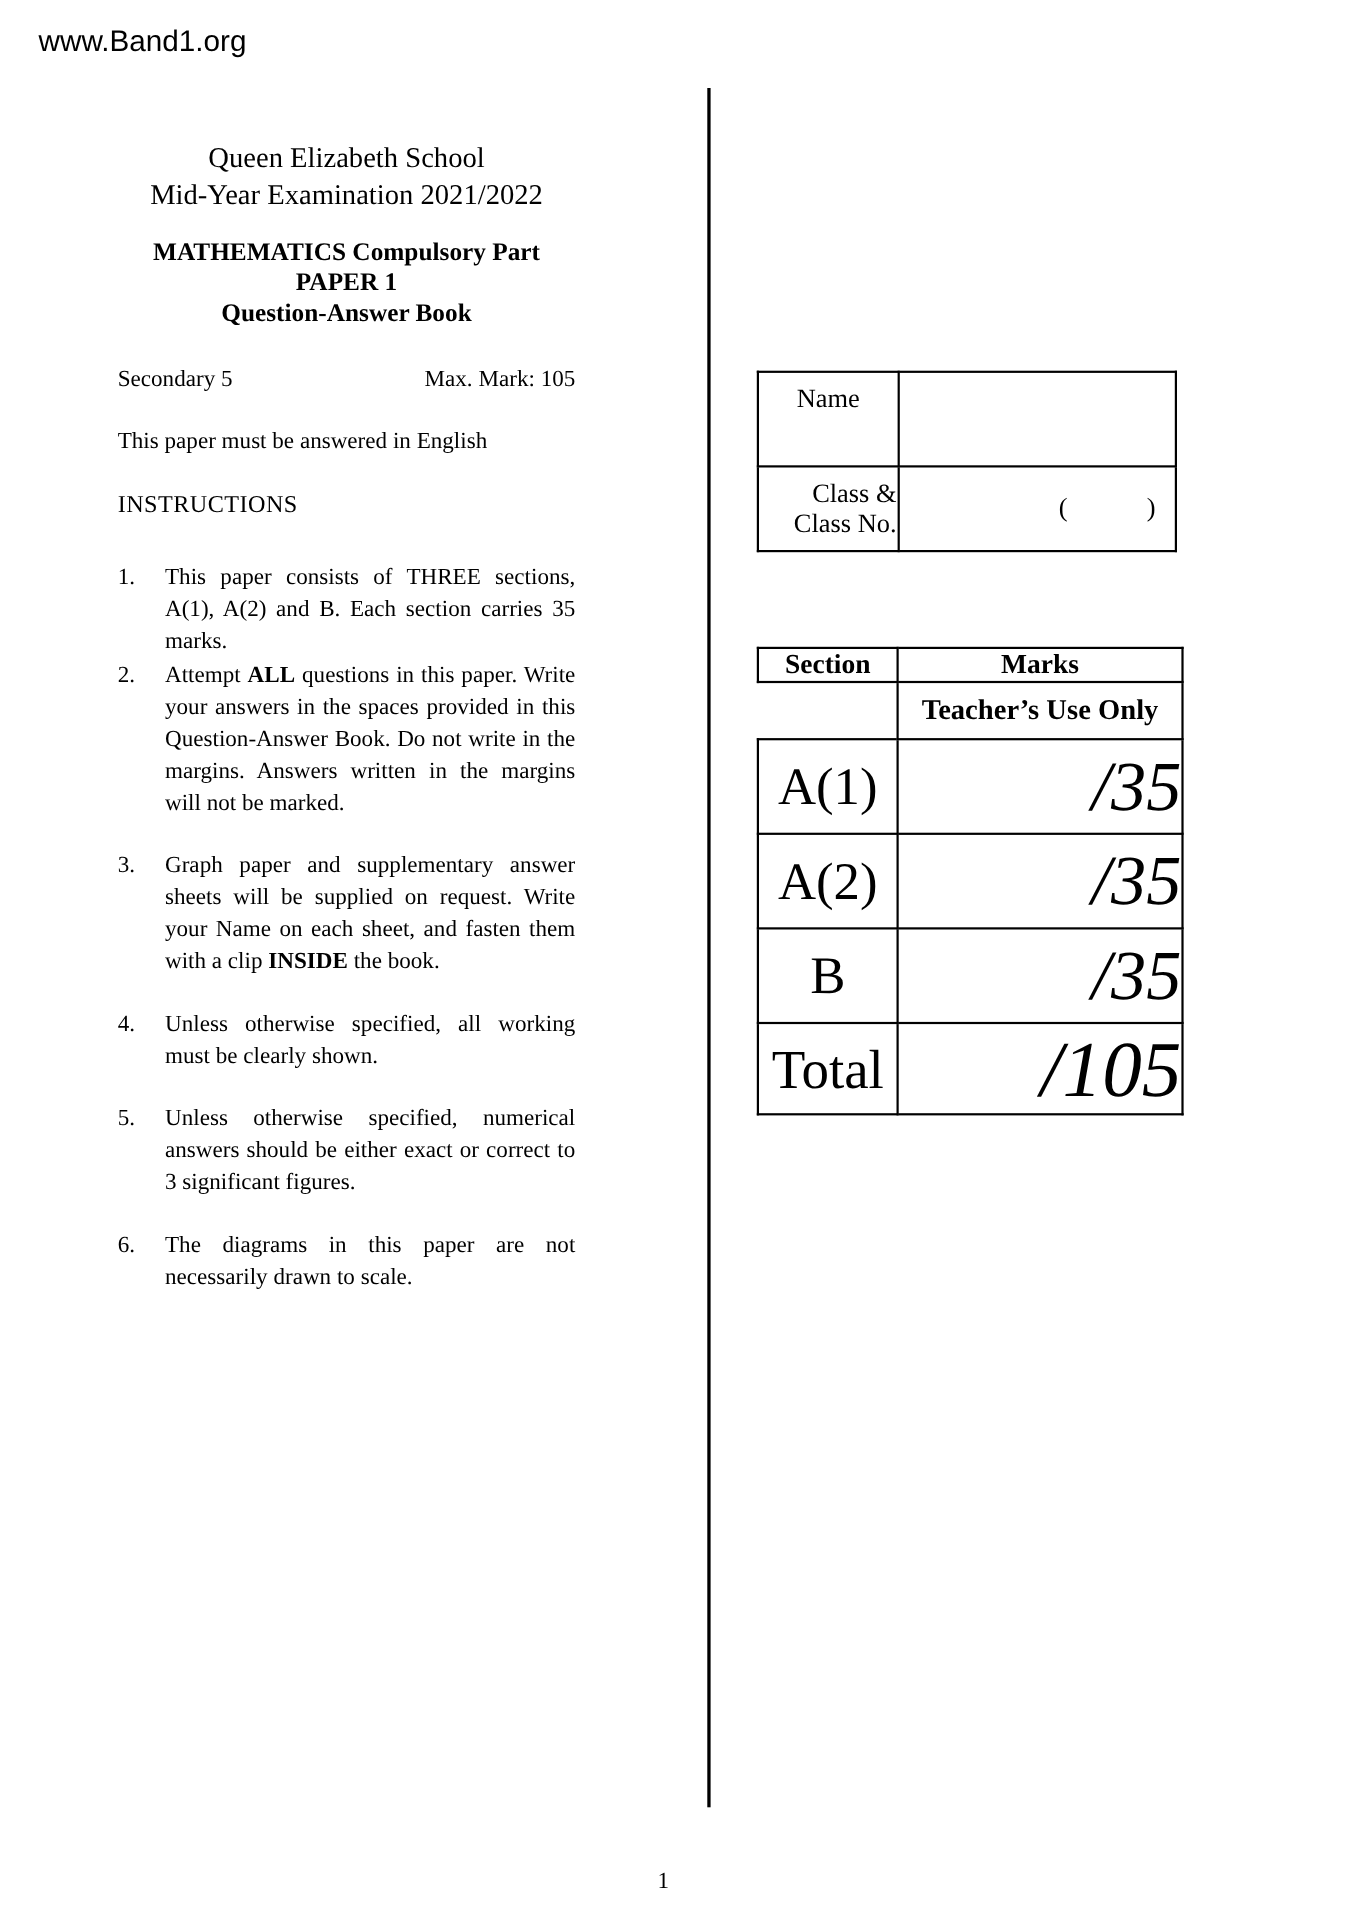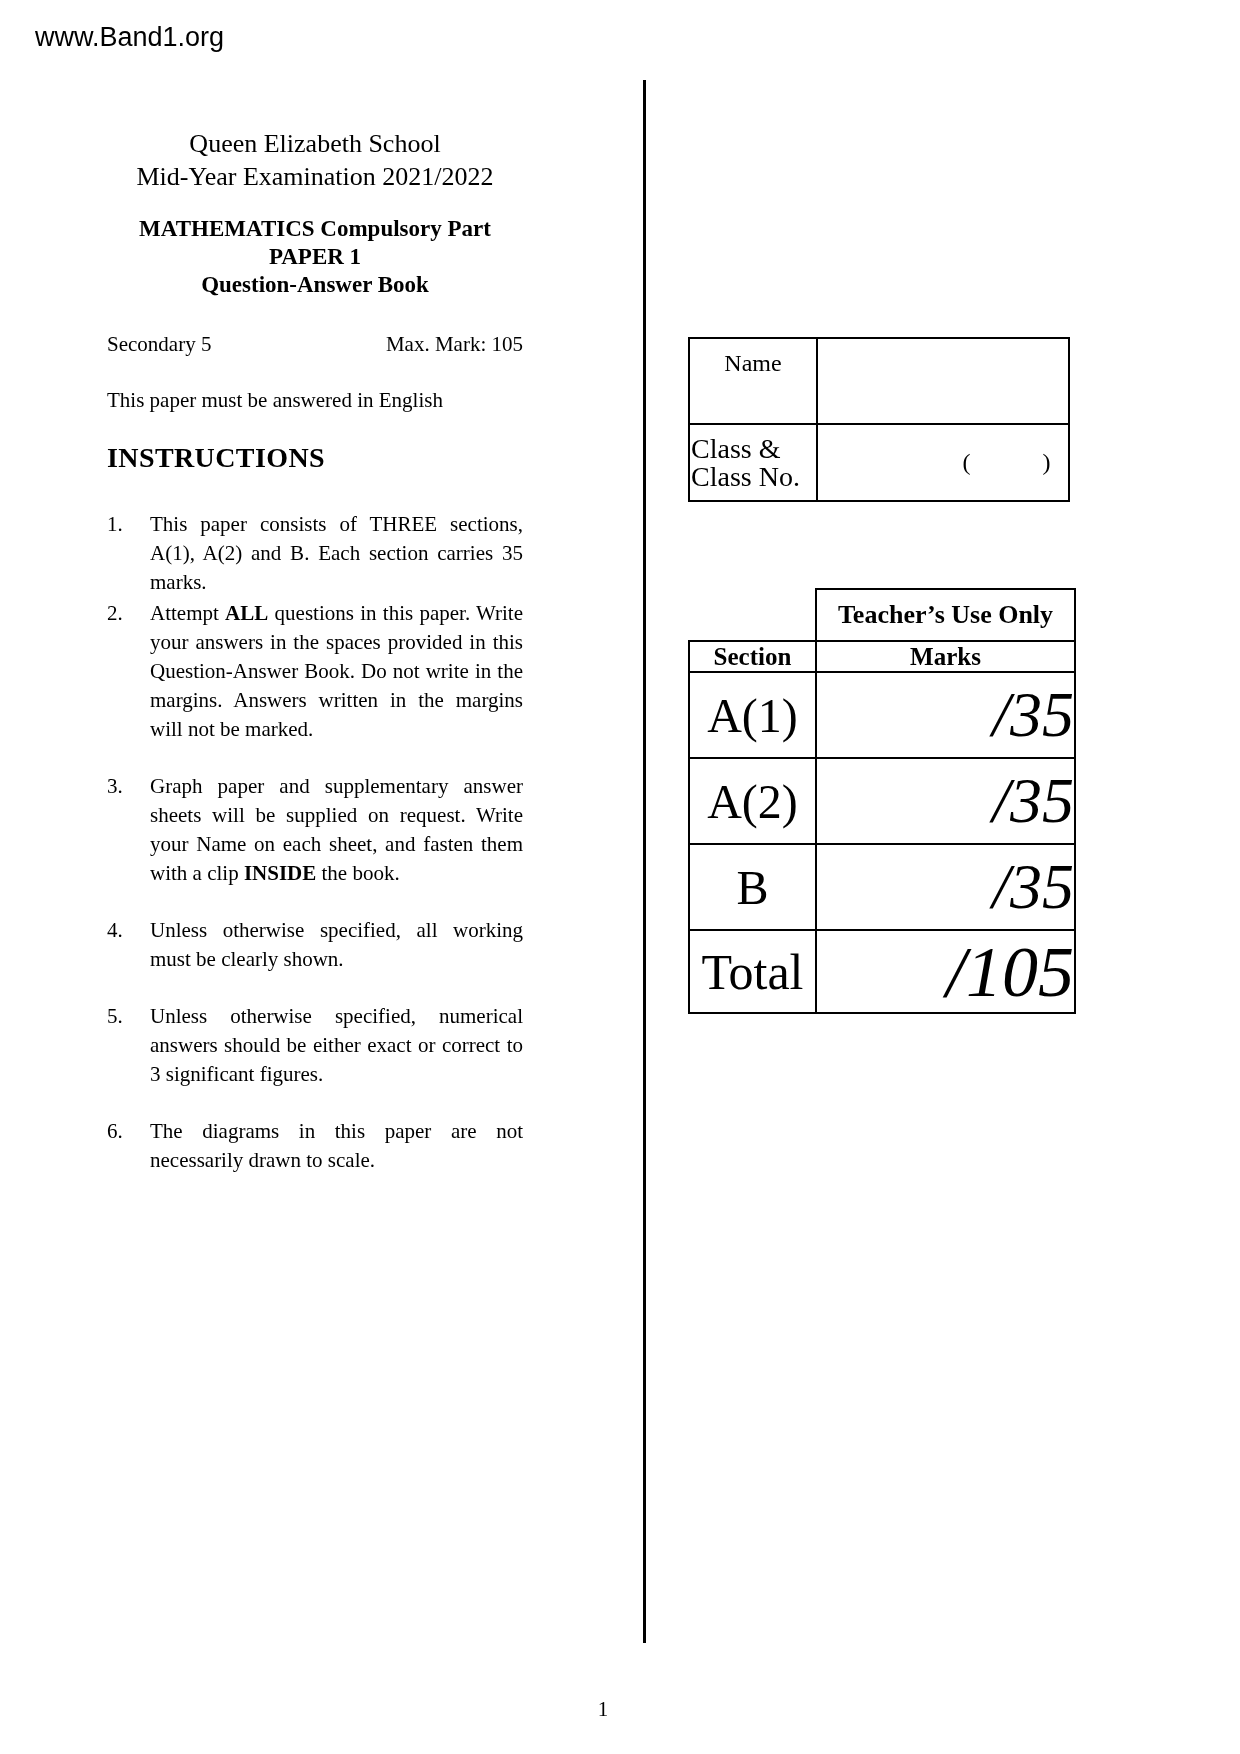--- a/index.html
+++ b/index.html
@@ -31,39 +31,39 @@
   .title-block { text-align: center; font-size: 26px; line-height: 33px; }
   .subject-block { text-align: center; font-weight: bold; font-size: 23px; line-height: 28px; margin-top: 22px; }
 
   .meta-row {
     display: flex; justify-content: space-between;
     font-size: 21px; line-height: 29px; margin-top: 31px;
   }
 
   .date-block { margin-top: 29px; font-size: 21px; line-height: 29px; }
   .english-note { margin-top: 27px; font-size: 21px; line-height: 29px; }
-  .instructions-heading { margin-top: 28px; font-size: 28px; line-height: 29px; font-weight: bold; letter-spacing: 0.4px; }
+  .instructions-heading { margin-top: 28px; font-size: 22px; line-height: 29px; font-weight: normal; letter-spacing: 0.4px; }
 
   .instr-list { margin-top: 38px; }
   .instr-item { display: flex; font-size: 21px; line-height: 29px; }
   .instr-item + .instr-item { margin-top: 28px; }
   .instr-item:nth-child(2) { margin-top: 2px; }
   .instr-num { width: 43px; flex: none; }
   .instr-text { flex: 1; text-align: justify; }
 
   
   .student-table {
     position: absolute; left: 688px; top: 337px;
     border-collapse: collapse; table-layout: fixed;
   }
   .student-table td { border: 2px solid #000000; }
   .st-col1 { width: 128px; }
   .st-col2 { width: 252px; }
   .name-label-cell { height: 72px; vertical-align: top; padding-top: 11px; text-align: center; font-size: 24px; }
-  .class-label-cell { height: 73px; vertical-align: middle; text-align: left; font-size: 28px; line-height: 28px; white-space: pre-line; }
+  .class-label-cell { height: 73px; vertical-align: middle; text-align: right; font-size: 24px; line-height: 28px; white-space: pre-line; }
   .class-value-cell { vertical-align: middle; text-align: center; font-size: 24px; padding-left: 128px; white-space: nowrap; }
 
   
   .teacher-table {
     position: absolute; left: 688px; top: 588px;
     border-collapse: collapse; table-layout: fixed;
   }
   .teacher-table col.t-col1 { width: 127px; }
   .teacher-table col.t-col2 { width: 259px; }
   .teacher-table td, .teacher-table th { border: 2px solid #000000; padding: 0; }
@@ -157,26 +157,26 @@
 </tbody>
   </table>
 
 <table class="teacher-table">
   <colgroup>
       <col class="t-col1">
       <col class="t-col2">
     </colgroup>
   <tbody>
       <tr>
+    <th class="hdr-cell">Section</th>
+    <th class="hdr-cell">Marks</th>
+  </tr>
+  <tr>
     <td class="cell-blank"></td>
     <td class="tuo-cell">Teacher’s Use Only</td>
-  </tr>
-  <tr>
-    <th class="hdr-cell">Section</th>
-    <th class="hdr-cell">Marks</th>
   </tr>
   <tr>
     <td class="sec-cell">A(1)</td>
     <td class="mk-cell">/35</td>
   </tr>
   <tr>
     <td class="sec-cell">A(2)</td>
     <td class="mk-cell">/35</td>
   </tr>
   <tr>

